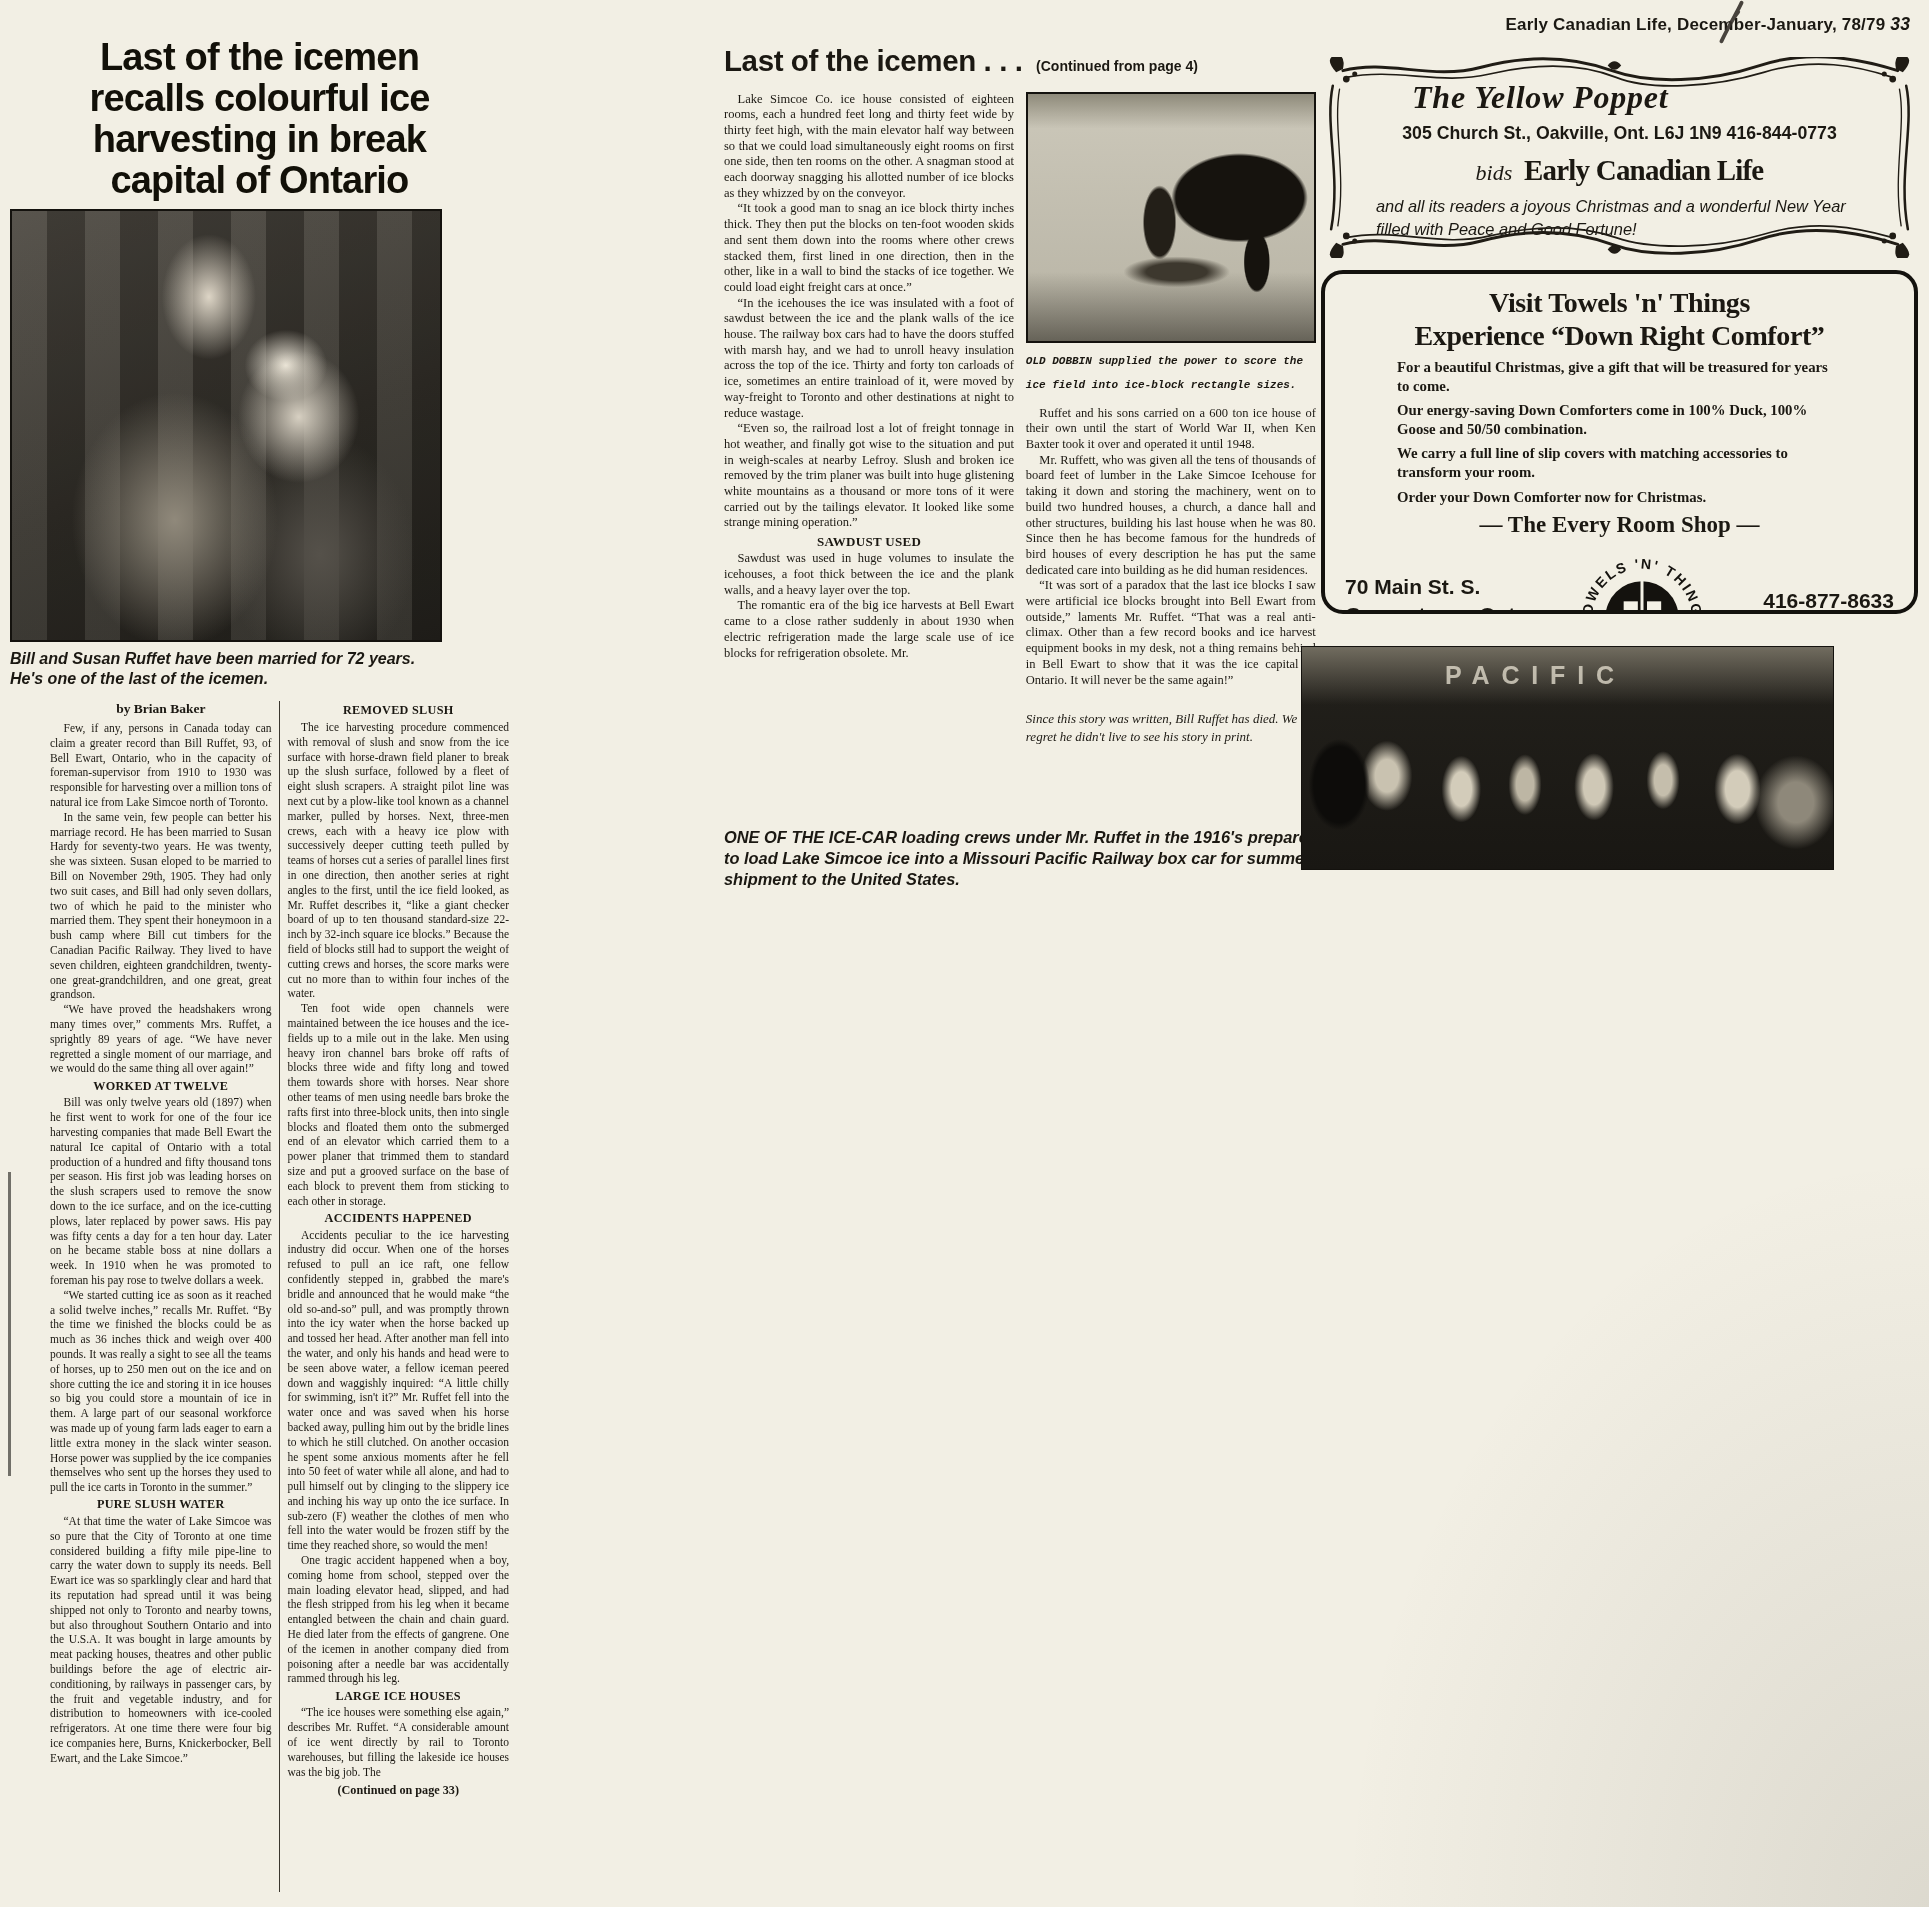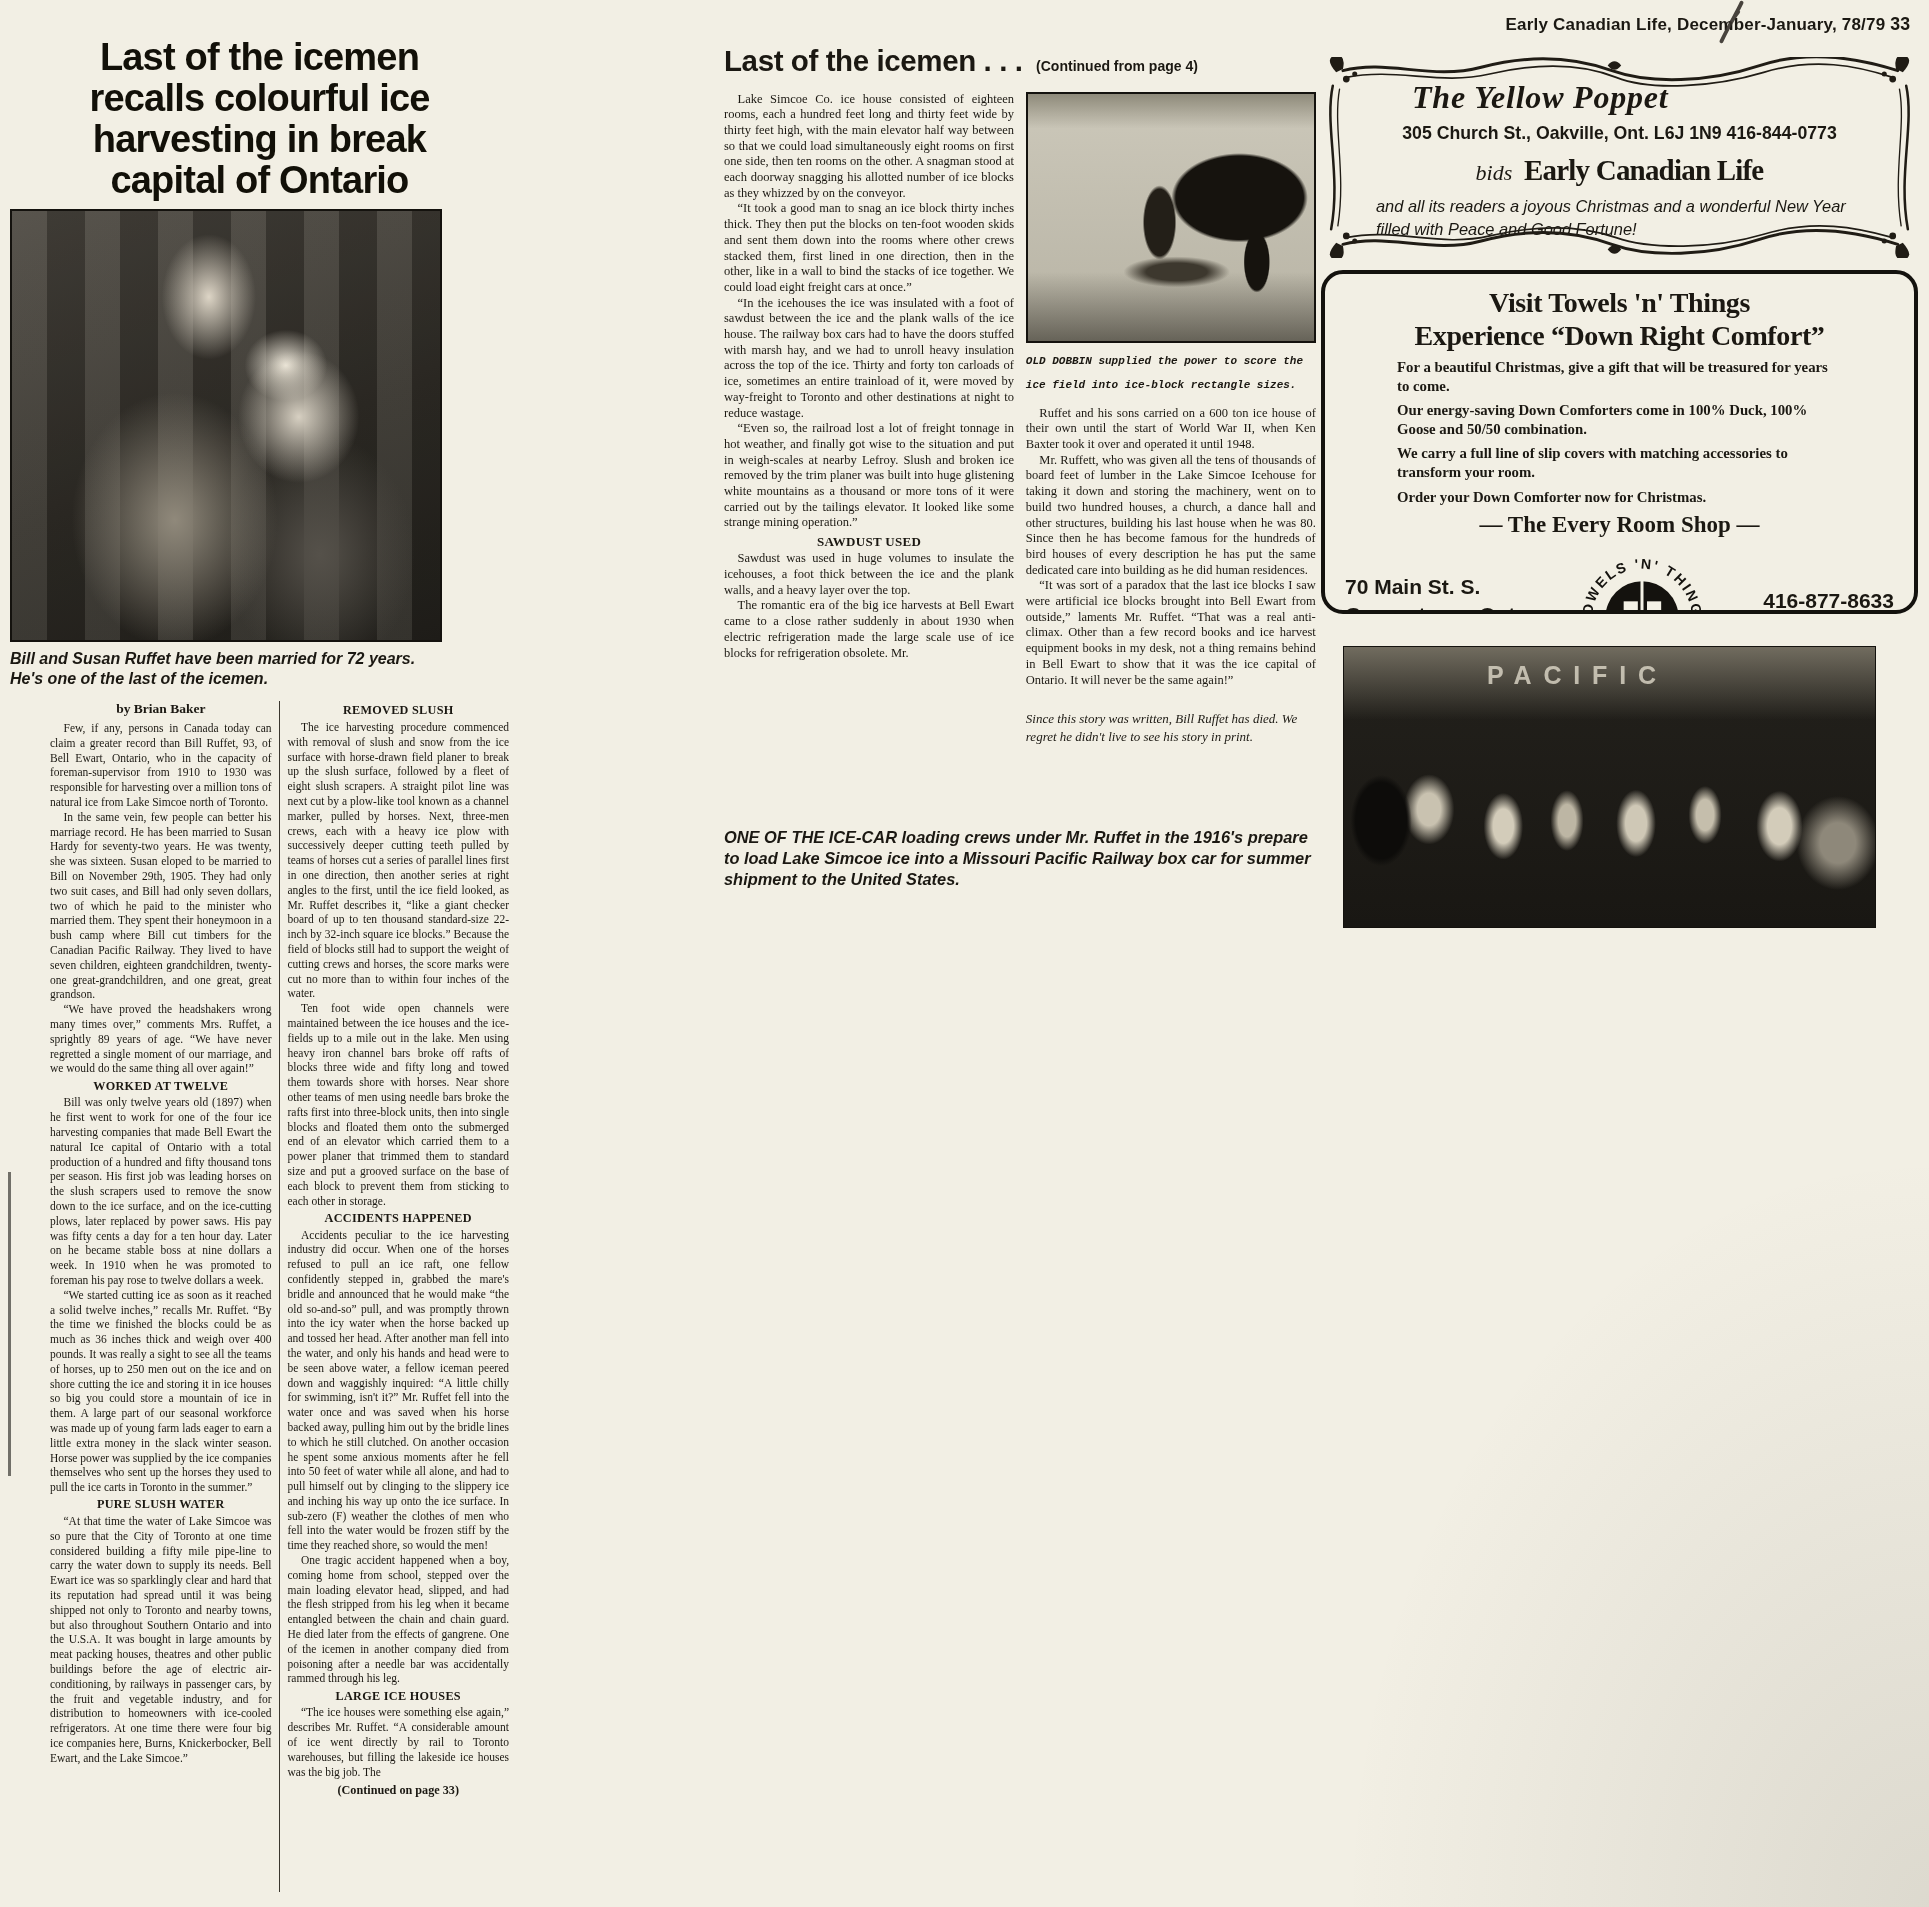--- a/index.html
+++ b/index.html
@@ -5,21 +5,21 @@
   html,body{margin:0;padding:0;background:#b8b4a8;}
   .page{position:relative;width:1929px;height:1908px;background:#f2efe4;overflow:hidden;
         font-family:"Liberation Serif",serif;color:#1b1812;}
   .page-shade{position:absolute;right:0;bottom:0;width:590px;height:759px;pointer-events:none;
         background:radial-gradient(ellipse at 100% 100%, rgba(90,86,76,.14), rgba(90,86,76,0) 70%);}
   .crease{position:absolute;left:8.4px;top:1172px;width:2.5px;height:304px;background:#2b2925;opacity:.65;}
 
   
   .folio{position:absolute;top:13.5px;right:18.6px;font-family:"Liberation Sans",sans-serif;
          font-size:17px;font-weight:600;letter-spacing:0.2px;}
-  .folio b{font-size:17.7px;margin-left:5px;}
+  .folio b{font-size:17.7px;margin-left:5px;font-style:italic;}
   .pen-mark{position:absolute;top:0px;right:179px;width:37px;height:44px;}
 
   
   .left-article{position:absolute;left:10px;top:37px;width:499px;}
   .headline div{font-family:"Liberation Sans",sans-serif;font-weight:bold;font-size:38px;
                 line-height:41px;text-align:center;letter-spacing:-0.8px;color:#121008;}
   .photo{border:2.5px solid #14120e;box-sizing:border-box;}
   .couple-photo{width:432px;height:433px;margin:8.4px 0 0 0;
     background:
       radial-gradient(76px 101px at 46% 20%, #ddd5c6 0%, rgba(221,213,198,0) 62%),
@@ -86,21 +86,21 @@
        box-sizing:border-box;padding:11.8px 20px 0 20px;overflow:hidden;position:relative;}
   .tt-head{font-weight:bold;font-size:28px;line-height:33px;text-align:center;letter-spacing:-0.4px;}
   .tt-body{width:445px;margin:6.7px auto 0 auto;}
   .tt-body p{font-weight:bold;font-size:14.8px;line-height:18.6px;margin:0 0 5.9px 0;}
   .tt-shop{font-weight:bold;font-size:23px;text-align:center;margin-top:1.7px;}
   .tt-bottom{display:flex;justify-content:space-between;align-items:center;margin-top:0px;}
   .tt-addr{font-family:"Liberation Sans",sans-serif;font-weight:bold;font-size:21px;line-height:28px;}
   .tt-phone{font-family:"Liberation Sans",sans-serif;font-weight:bold;font-size:21px;}
 
   
-  .pacific-photo{position:absolute;left:1343px;top:646px;width:533px;height:282px;
+  .pacific-photo{position:absolute;left:1301px;top:646px;width:533px;height:224px;
     border:1.7px solid #14120e;box-sizing:border-box;
     background:
       linear-gradient(#716c5f 0%, rgba(42,39,32,0) 26%),
       radial-gradient(51px 76px at 7% 62%, #0d0c0a 50%, rgba(13,12,10,0) 60%),
       radial-gradient(39px 54px at 16% 58%, #c9c2b0 30%, rgba(201,194,176,0) 65%),
       radial-gradient(29px 49px at 30% 64%, #d3ccba 35%, rgba(211,204,186,0) 68%),
       radial-gradient(25px 46px at 42% 62%, #bdb6a4 35%, rgba(189,182,164,0) 66%),
       radial-gradient(30px 51px at 55% 63%, #cfc8b6 35%, rgba(207,200,182,0) 66%),
       radial-gradient(25px 44px at 68% 60%, #c5beac 35%, rgba(197,190,172,0) 66%),
       radial-gradient(34px 52px at 82% 64%, #d3ccba 35%, rgba(211,204,186,0) 68%),

